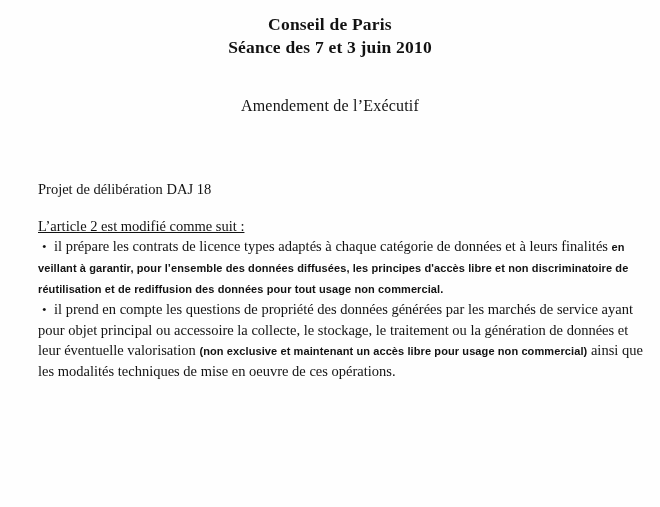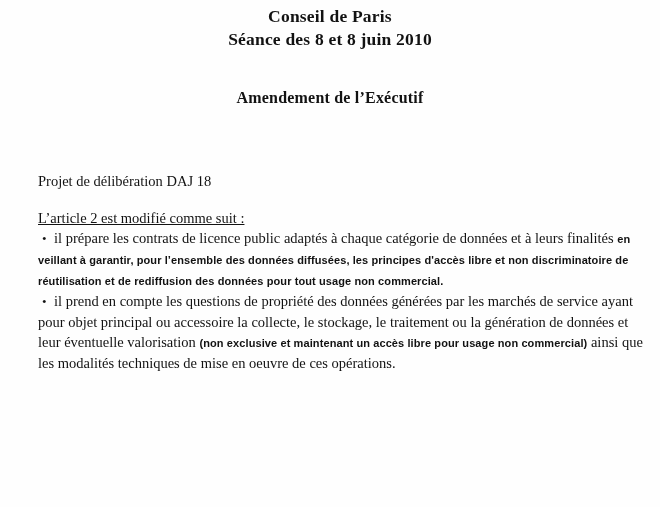--- a/index.html
+++ b/index.html
@@ -12,33 +12,33 @@
     width: 660px;
     height: 507px;
     background: #fefefe;
     color: #121212;
     font-family: "Liberation Serif", serif;
     font-size: 14.5px;
     overflow: hidden;
     -webkit-font-smoothing: antialiased;
   }
   .title-block {
-    padding-top: 5px;
+    padding-top: 13px;
     text-align: center;
   }
   .title-line {
     font-weight: bold;
     font-size: 17.5px;
     line-height: 23px;
     letter-spacing: 0.2px;
   }
   .doc-heading {
     margin-top: 37px;
     text-align: center;
-    font-weight: bold;
+    font-weight: normal;
     font-size: 16px;
     line-height: 20px;
     letter-spacing: 0.2px;
   }
   .body-block {
     margin-left: 38px;
     margin-right: 16px;
     line-height: 20px;
   }
   p { margin: 0; }
@@ -59,32 +59,32 @@
     letter-spacing: 0.1px;
   }
 </style>
 </head>
 <body>
 
 <div class="page">
 
   <div class="title-block">
     <div class="title-line">Conseil de Paris</div>
-    <div class="title-line">Séance des 8 et 8 juin 2010</div>
+    <div class="title-line">Séance des 7 et 3 juin 2010</div>
   </div>
 
   <div class="doc-heading">Amendement de l’Exécutif</div>
 
   <div class="body-block">
 
     <p class="ref-line">Projet de délibération DAJ 18</p>
 
     <p class="intro-line">L’article 2 est modifié comme suit :</p>
 
 
-    <p class="bullet-par"><span class="bullet-mark">•</span><span>il prépare les contrats de licence public adaptés à chaque catégorie de données et à leurs finalités </span><span class="bold-sans">en veillant à garantir, pour l’ensemble des données diffusées, les principes d'accès libre et non discriminatoire de réutilisation et de rediffusion des données pour tout usage non commercial.</span></p>
+    <p class="bullet-par"><span class="bullet-mark">•</span><span>il prépare les contrats de licence types adaptés à chaque catégorie de données et à leurs finalités </span><span class="bold-sans">en veillant à garantir, pour l’ensemble des données diffusées, les principes d'accès libre et non discriminatoire de réutilisation et de rediffusion des données pour tout usage non commercial.</span></p>
 
     <p class="bullet-par"><span class="bullet-mark">•</span><span>il prend en compte les questions de propriété des données générées par les marchés de service ayant pour objet principal ou accessoire la collecte, le stockage, le traitement ou la génération de données et leur éventuelle valorisation </span><span class="bold-sans">(non exclusive et maintenant un accès libre pour usage non commercial)</span><span> ainsi que les modalités techniques de mise en oeuvre de ces opérations.</span></p>
 
 
   </div>
 
 </div>
 
 </body></html>

